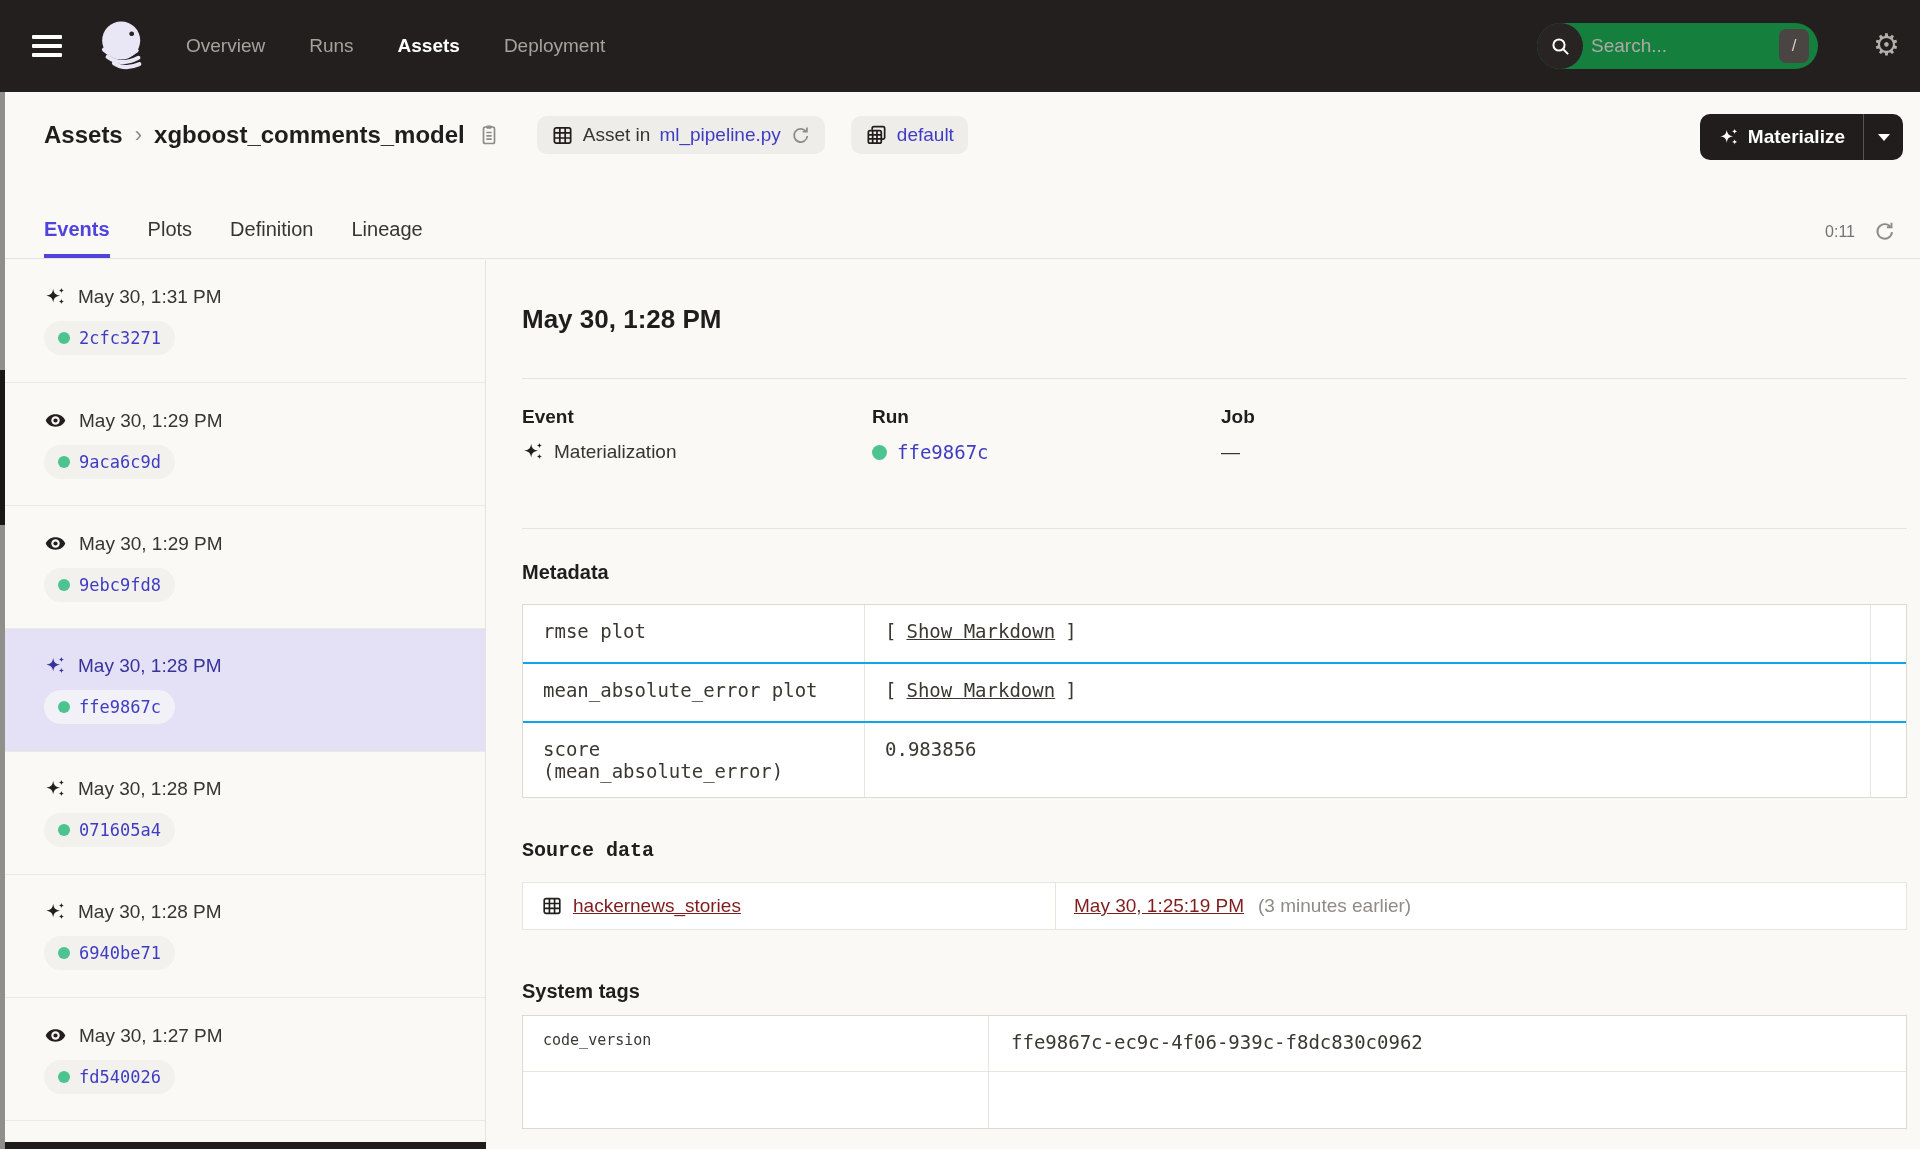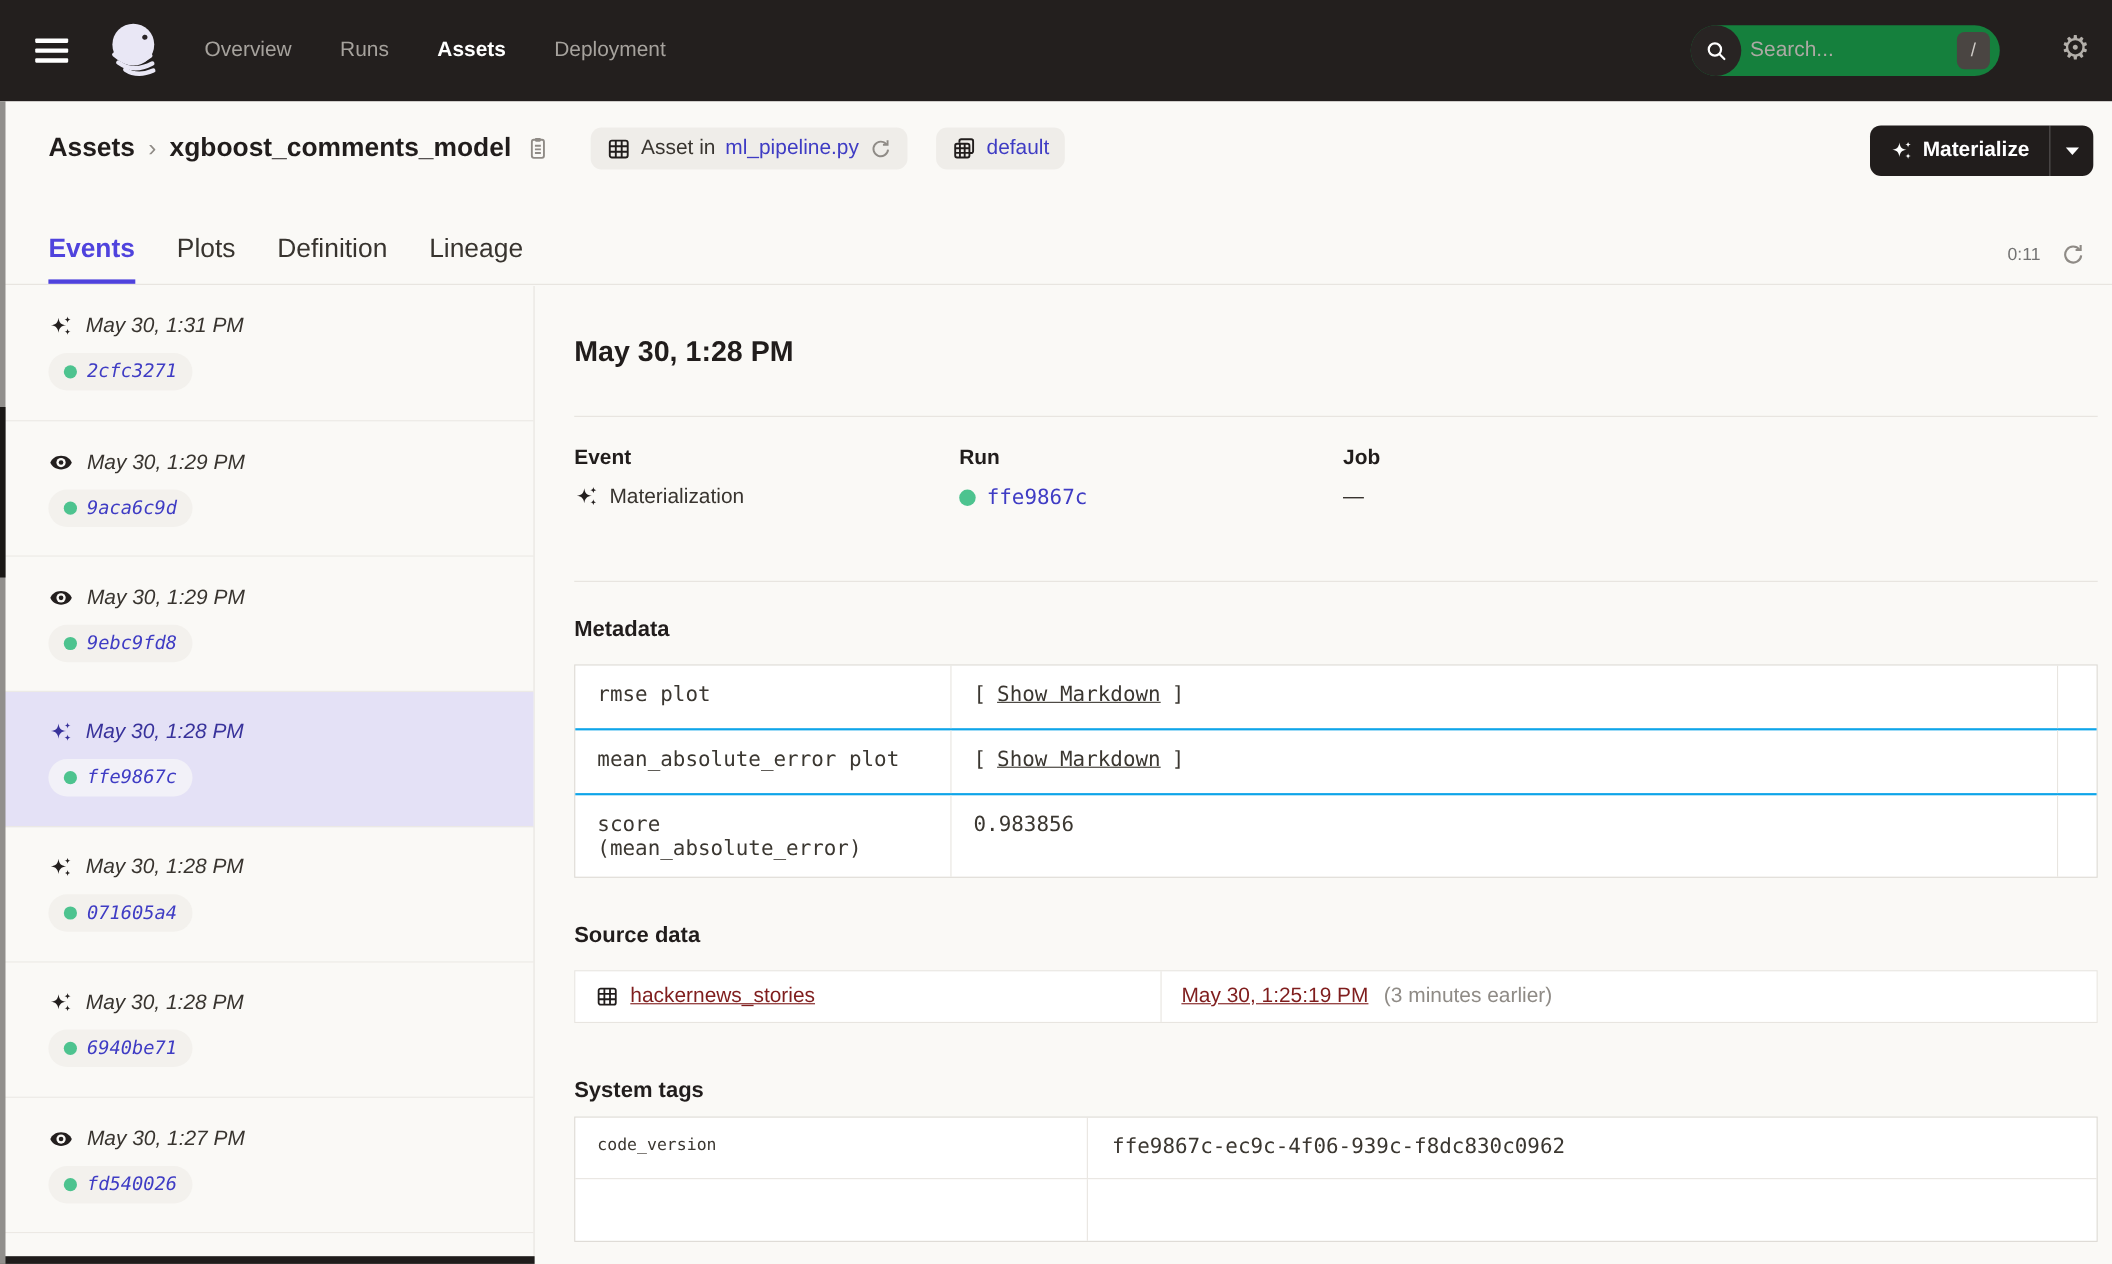--- a/index.html
+++ b/index.html
@@ -50,29 +50,29 @@
     font-size:19px; font-weight:600; }
   .materialize .caret-part{ width:40px; display:flex; align-items:center; justify-content:center;
     border-left:1px solid rgba(255,255,255,0.25); }
   .caret-down{ width:0; height:0; border-left:6px solid transparent;
     border-right:6px solid transparent; border-top:7px solid #fff; }
 
   
   .tabs-row{ position:absolute; top:196px; left:0; width:1920px; height:63px;
     border-bottom:1px solid #E6E3DE; }
   .tabs{ position:absolute; left:44px; bottom:0; display:flex; gap:38px; align-items:flex-end; }
-  .tab{ font-size:24px; font-weight:500; color:#38342F; padding-bottom:17px; cursor:pointer; }
+  .tab{ font-size:20px; font-weight:500; color:#38342F; padding-bottom:17px; cursor:pointer; }
   .tab.active{ color:#4F43DD; font-weight:600; border-bottom:4px solid #4F43DD; padding-bottom:13px; }
   .tabs-right{ position:absolute; right:24px; top:24px; display:flex; align-items:center; gap:18px; }
   .timer{ font-size:16px; color:#737373; }
 
   
   .sidebar{ position:absolute; top:260px; left:0; width:486px; bottom:0;
     border-right:1px solid #E6E3DE; background:#FAF9F6; }
-  .event-item{ height:123px; border-bottom:1px solid #ECE9E4; padding:26px 0 0 44px; cursor:pointer;font-style:italic; }
+  .event-item{ height:123px; border-bottom:1px solid #ECE9E4; padding:26px 0 0 44px; cursor:pointer; }
   .event-item.selected{ background:#E4E1F6; }
   .event-line1{ display:flex; align-items:center; gap:12px; font-size:19px; color:#38342F; }
   .event-item.selected .event-line1{ color:#38329B; }
   .run-badge{ display:inline-flex; align-items:center; gap:9px; height:34px; padding:0 14px;
     margin-top:13px; background:#F3F1ED; border-radius:17px; cursor:pointer; }
   .event-item.selected .run-badge{ background:#F2F1F8; }
   .dot{ width:12px; height:12px; border-radius:50%; background:#4DC38F; flex:none; }
   .run-id{ font-size:17px; color:#3F3CC4; }
   .sidebar-bottom-bar{ position:absolute; left:0; bottom:0; width:486px; height:7px; background:#1F1C1B; }
 
@@ -89,21 +89,21 @@
   .info-row{ display:flex; margin-top:27px; }
   .info-col1{ width:350px; } .info-col2{ width:349px; } .info-col3{ flex:1; }
   .info-label{ font-size:19px; font-weight:600; color:#211D1C; }
   .info-value{ margin-top:13px; font-size:19px; color:#38342F; display:flex; align-items:center; gap:10px; }
   .info-value .dot{ width:15px; height:15px; }
   .run-link{ font-size:19px; color:#3F3CC4; cursor:pointer; }
   .hr2{ margin-top:65px; }
 
   .section-h{ font-size:20px; font-weight:700; color:#211D1C; }
   .h-meta{ margin-top:32px; }
-  .h-source{ margin-top:41px; }
+  .h-source{ margin-top:41px;font-family:Liberation Mono, monospace; }
   .h-tags{ margin-top:50px; }
 
   .meta-table{ margin-top:20px; background:#fff; border:1px solid #DCD9D3; }
   .meta-row{ display:grid; grid-template-columns:342px 1fr 35px; border-bottom:2px solid #0ea5e9; }
   .meta-row:last-child{ border-bottom:none; }
   .meta-key{ padding:15px 20px; border-right:1px solid #E8E5E0; font-size:19px; color:#3B3731;
     white-space:pre-line; min-height:57px; }
   .meta-val{ padding:15px 20px; border-right:1px solid #E8E5E0; font-size:19px; color:#3B3731;
     display:flex; align-items:flex-start; gap:10px; }
   .meta-spacer{ }

